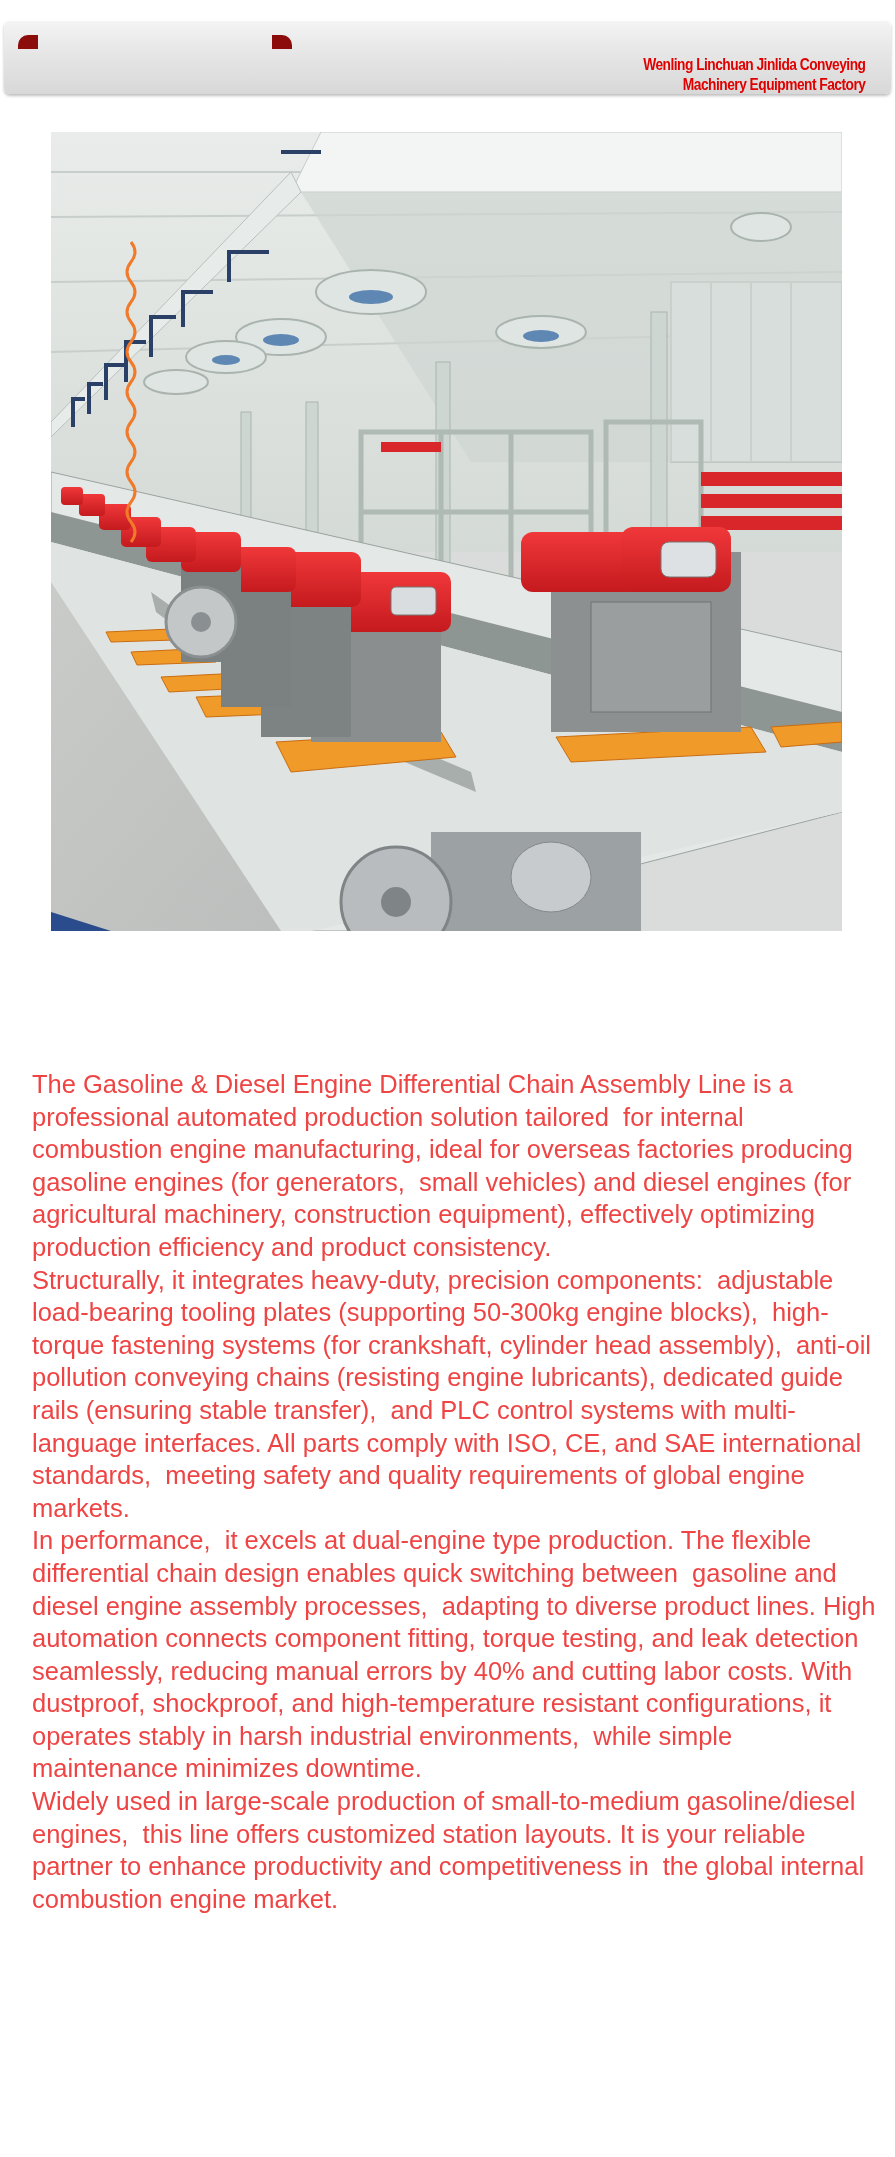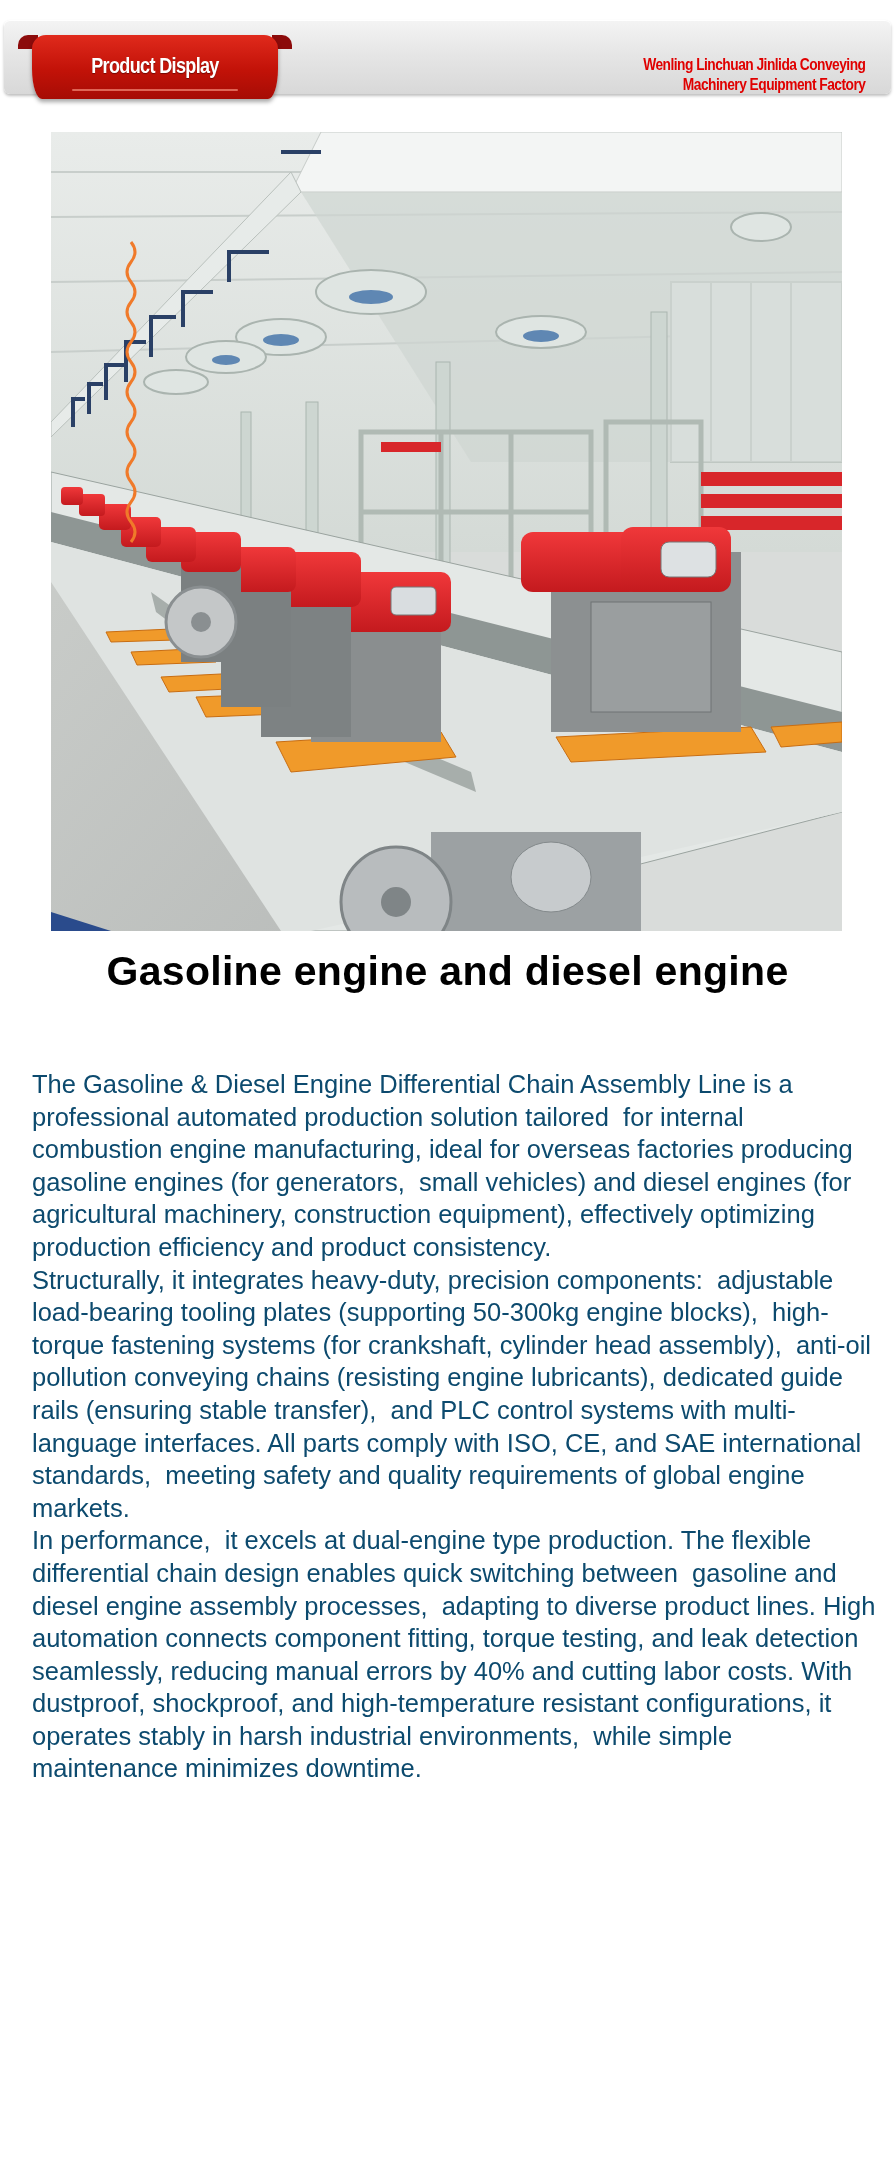--- a/index.html
+++ b/index.html
@@ -26,32 +26,29 @@
   
   .photo { position: absolute; left: 51px; top: 132px; width: 791px; height: 799px; overflow: hidden; background: #d9dcda; }
   .photo svg { display: block; }
 
   
   .title { position: absolute; left: 0; top: 946px; width: 895px; text-align: center;
     font-family: "Liberation Sans", sans-serif; font-weight: bold; font-size: 41px; line-height: 51px; color: #000; letter-spacing: 0.3px; }
 
   
   .body-text { position: absolute; left: 32px; top: 1068px; width: 845px;
-    font-family: "Liberation Sans", sans-serif; font-size: 25.5px; line-height: 32.6px; color: #0c4a6e; }
+    font-family: "Liberation Sans", sans-serif; font-size: 25.5px; line-height: 32.6px; color: #ef4444; }
   .body-text p { margin: 0; white-space: pre-wrap; }
 </style>
 </head>
 <body>
 
 <div class="banner">
   <div class="ribbon-back-left"></div>
   <div class="ribbon-back-right"></div>
-  <div class="ribbon">
-    <div class="ribbon-label">Product Display</div>
-  </div>
   <div class="company">
     <div>Wenling Linchuan Jinlida Conveying</div>
     <div>Machinery Equipment Factory</div>
   </div>
 </div>
 
 <div class="photo" title="Factory assembly line with red gasoline/diesel engines on orange tooling plates along a differential chain conveyor, overhead fans and rails">
   <svg width="791" height="799" viewBox="0 0 791 799" xmlns="http://www.w3.org/2000/svg">
     <defs>
       <linearGradient id="ceil" x1="0" y1="0" x2="0" y2="1">
@@ -187,20 +184,20 @@
       <circle cx="345" cy="770" r="55" fill="#b8bcbe" stroke="#7f8587" stroke-width="3"></circle>
       <circle cx="345" cy="770" r="15" fill="#7f8587"></circle>
       <ellipse cx="500" cy="745" rx="40" ry="35" fill="#c7cbcd" stroke="#848a8c"></ellipse>
     </g>
 
     <polygon points="0,780 60,799 0,799" fill="#2a4b8c"></polygon>
   </svg>
 </div>
 
 <div class="title">
-  <div>Gasoline engine and diesel engine</div>
 </div>
 
 <div class="body-text">
   <p>The Gasoline &amp; Diesel Engine Differential Chain Assembly Line is a professional automated production solution tailored  for internal combustion engine manufacturing, ideal for overseas factories producing gasoline engines (for generators,  small vehicles) and diesel engines (for agricultural machinery, construction equipment), effectively optimizing production efficiency and product consistency.</p>
   <p>Structurally, it integrates heavy-duty, precision components:  adjustable load-bearing tooling plates (supporting 50-300kg engine blocks),  high-torque fastening systems (for crankshaft, cylinder head assembly),  anti-oil pollution conveying chains (resisting engine lubricants), dedicated guide rails (ensuring stable transfer),  and PLC control systems with multi-language interfaces. All parts comply with ISO, CE, and SAE international standards,  meeting safety and quality requirements of global engine markets.</p>
   <p>In performance,  it excels at dual-engine type production. The flexible differential chain design enables quick switching between  gasoline and diesel engine assembly processes,  adapting to diverse product lines. High automation connects component fitting, torque testing, and leak detection seamlessly, reducing manual errors by 40% and cutting labor costs. With dustproof, shockproof, and high-temperature resistant configurations, it operates stably in harsh industrial environments,  while simple maintenance minimizes downtime.</p>
+  <p>Widely used in large-scale production of small-to-medium gasoline/diesel engines,  this line offers customized station layouts. It is your reliable partner to enhance productivity and competitiveness in  the global internal combustion engine market.</p>
 </div>
 
 </body></html>

